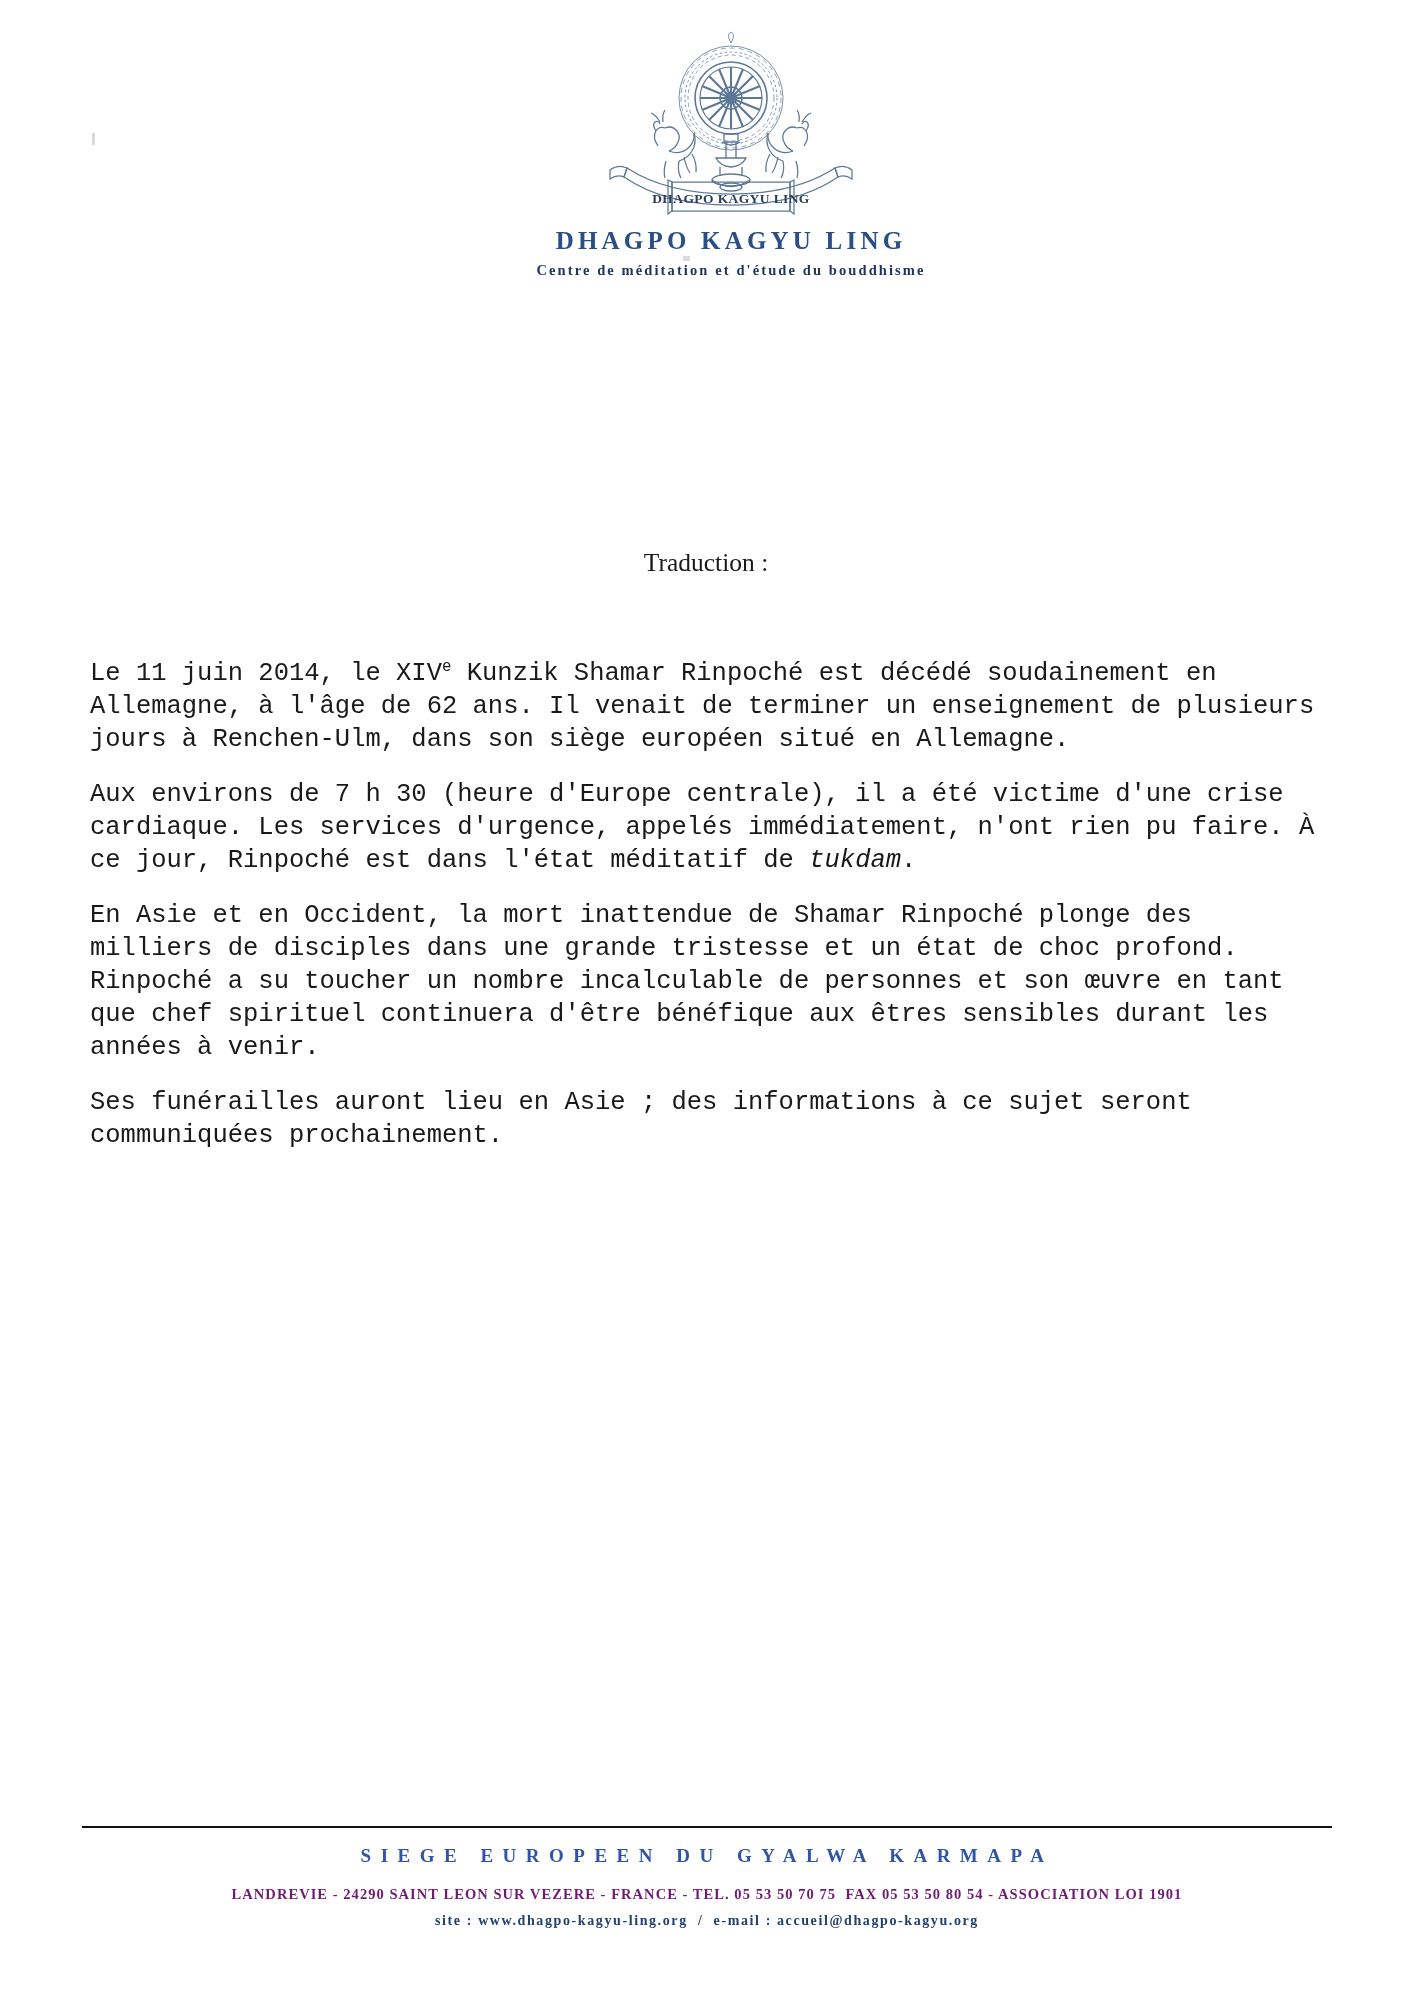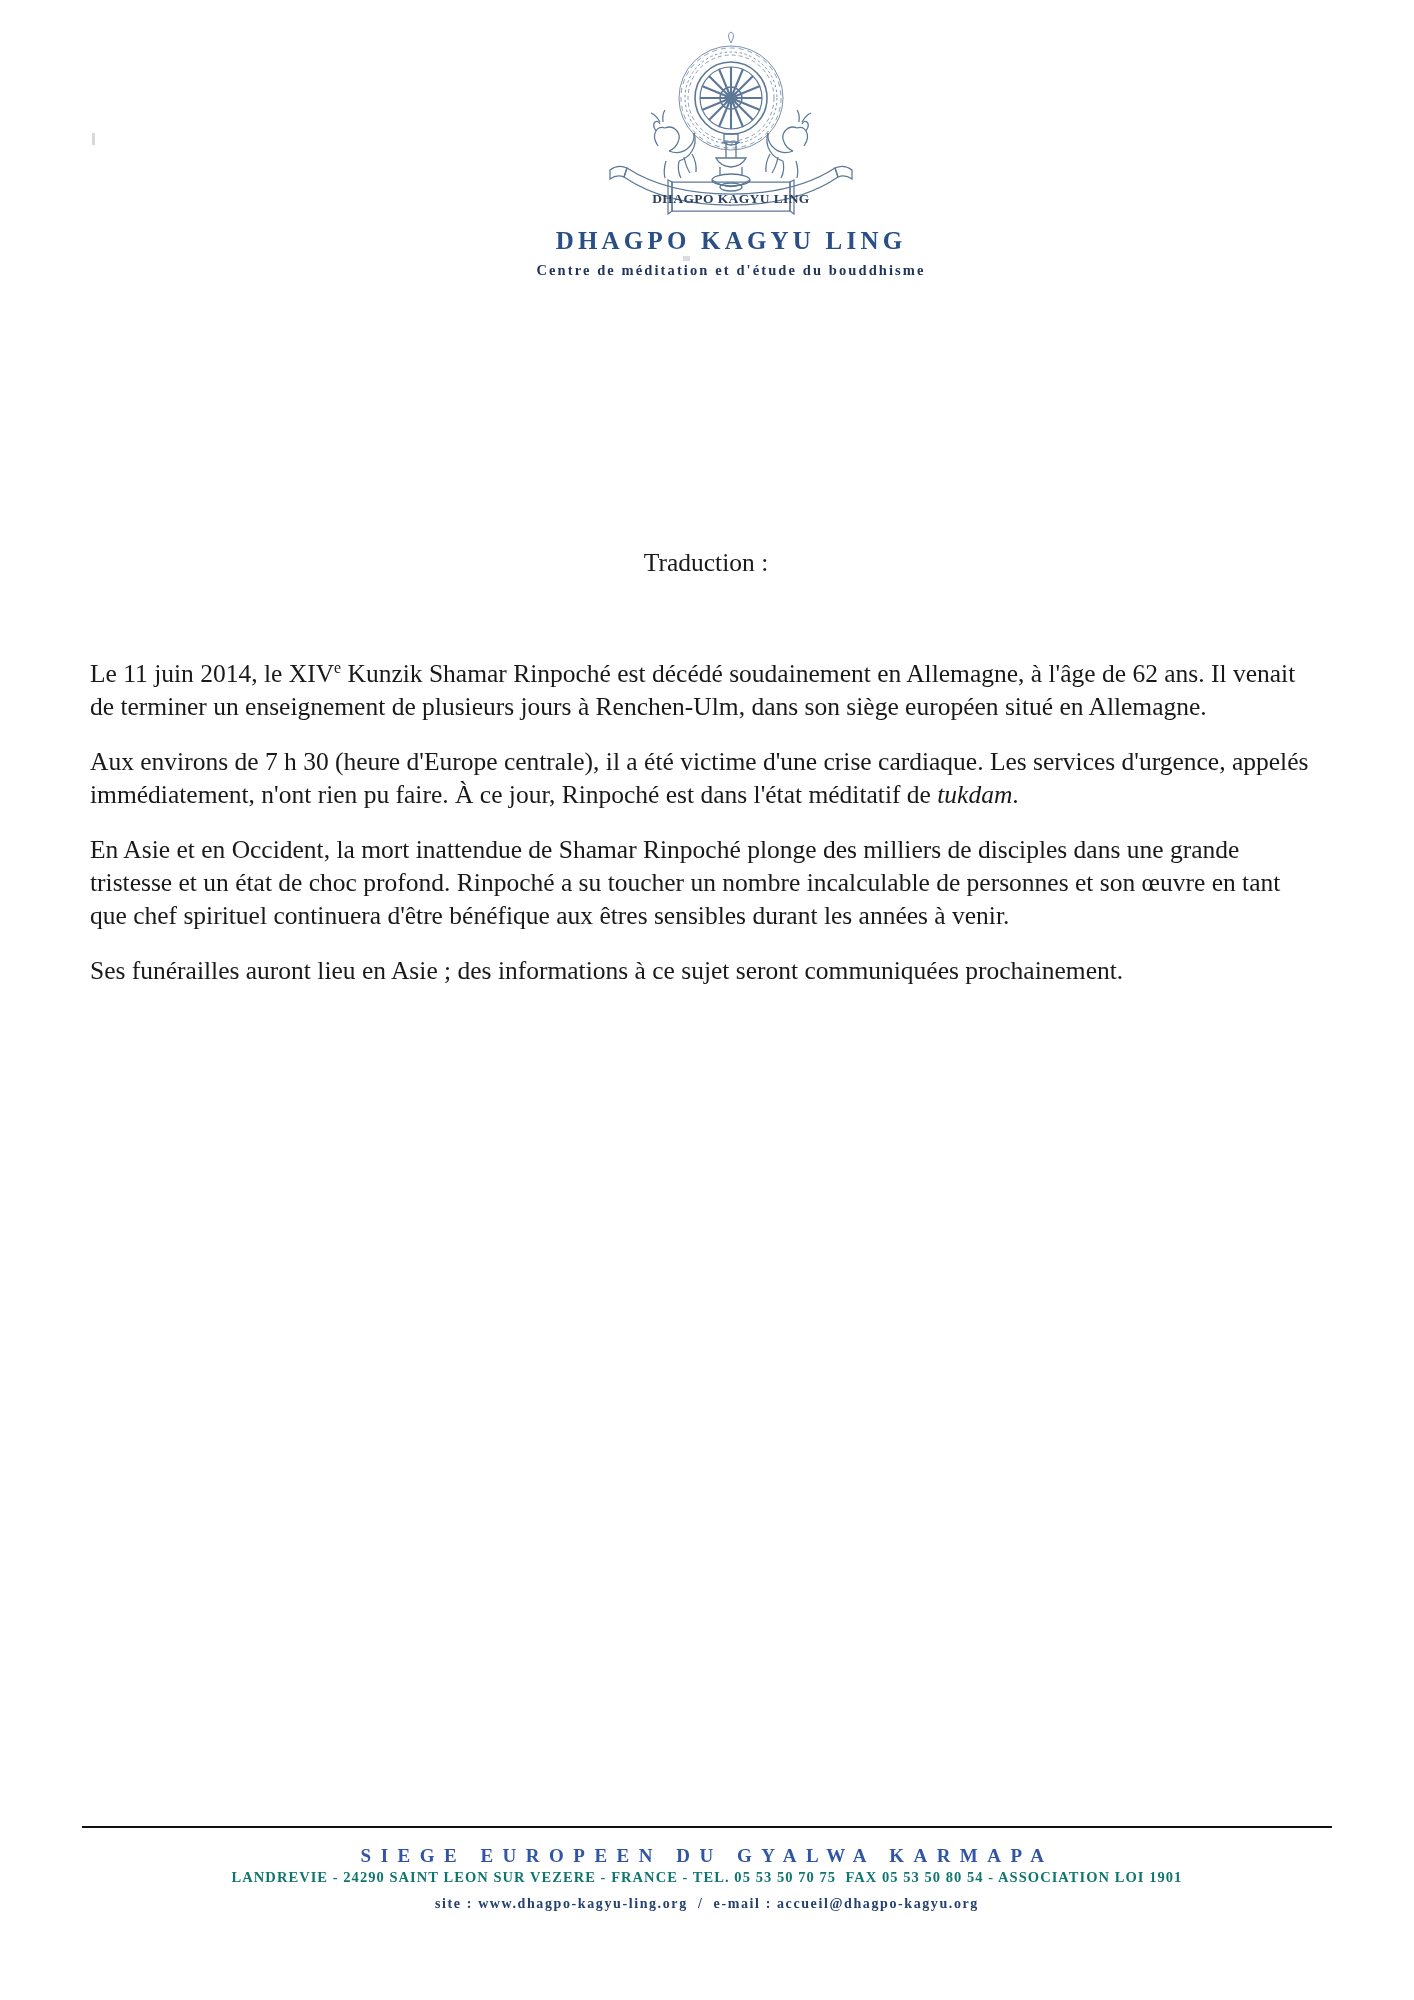--- a/index.html
+++ b/index.html
@@ -86,20 +86,21 @@
   .label-line {
     margin: 0 0 0 0;
     font-size: 25.5px;
     text-align: center;
   }
   .para {
     margin: 0;
     text-align: left;
     font-size: 25.5px;
     line-height: 1.295;
+    font-family: Liberation Mono, monospace;
   }
   .gap-big   { height: 78px; }
   .gap-para  { height: 22px; }
   .gap-sig   { height: 82px; }
   sup.ordinal {
     font-size: 0.62em;
     vertical-align: super;
     line-height: 0;
   }
   .ital { font-style: italic; }
@@ -120,26 +121,26 @@
   }
   .footer-line1 {
     font-family: "Liberation Serif", serif;
     font-weight: bold;
     font-size: 19px;
     letter-spacing: 9.5px;
     color: #2f55a4;
     white-space: pre;
   }
   .footer-line2 {
-    margin-top: 2px;
+    margin-top: 19px;
     font-family: "Liberation Serif", serif;
     font-weight: bold;
     font-size: 14.5px;
     letter-spacing: 1.05px;
-    color: #0f766e;
+    color: #701a75;
     white-space: pre;
   }
   .footer-line3 {
     margin-top: 10px;
     font-family: "Liberation Serif", serif;
     font-weight: bold;
     font-size: 14px;
     letter-spacing: 1.6px;
     color: #23406f;
     white-space: pre;

